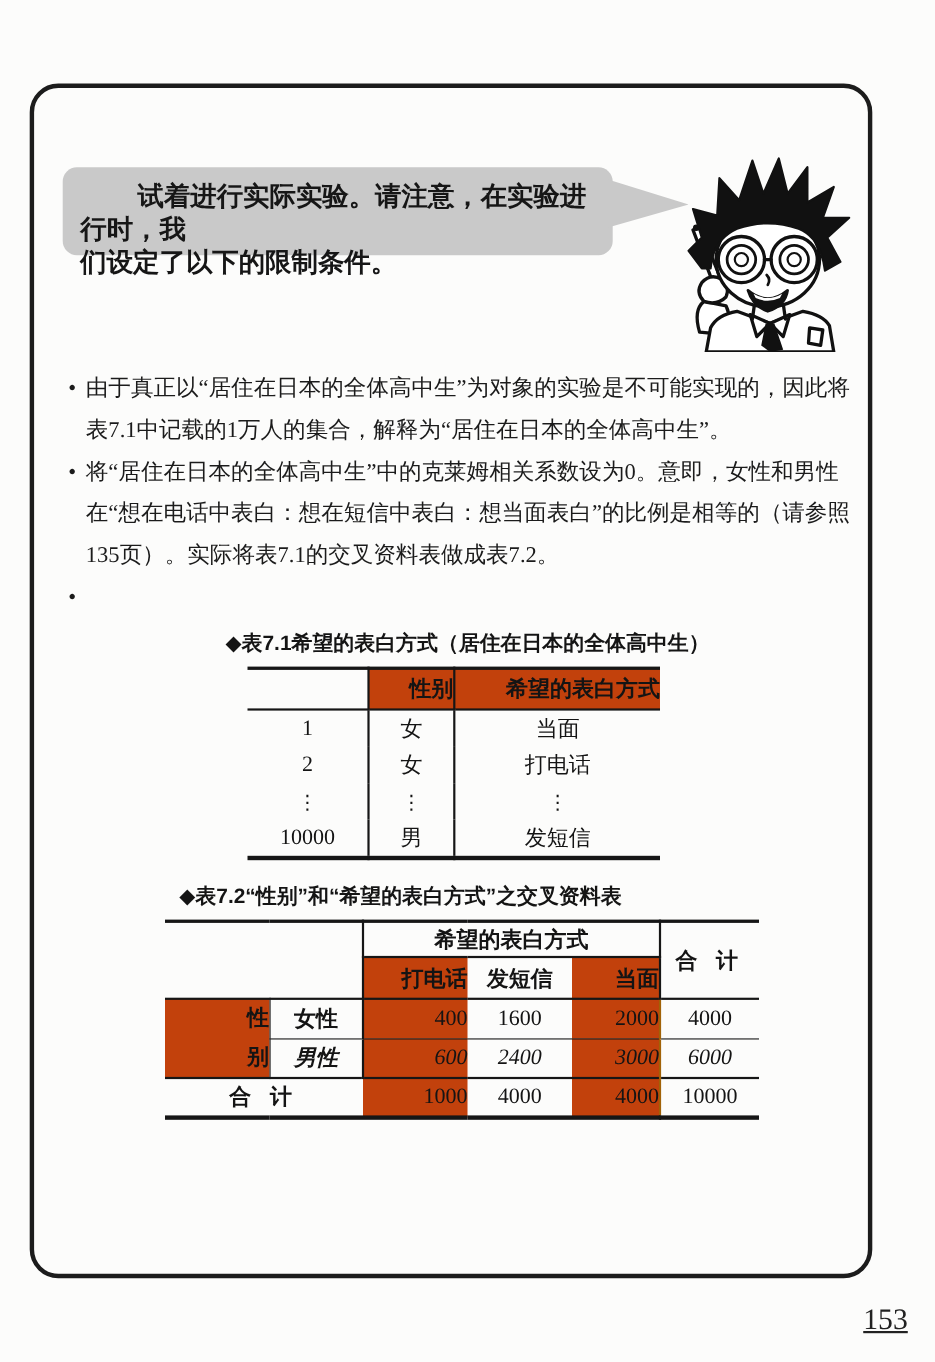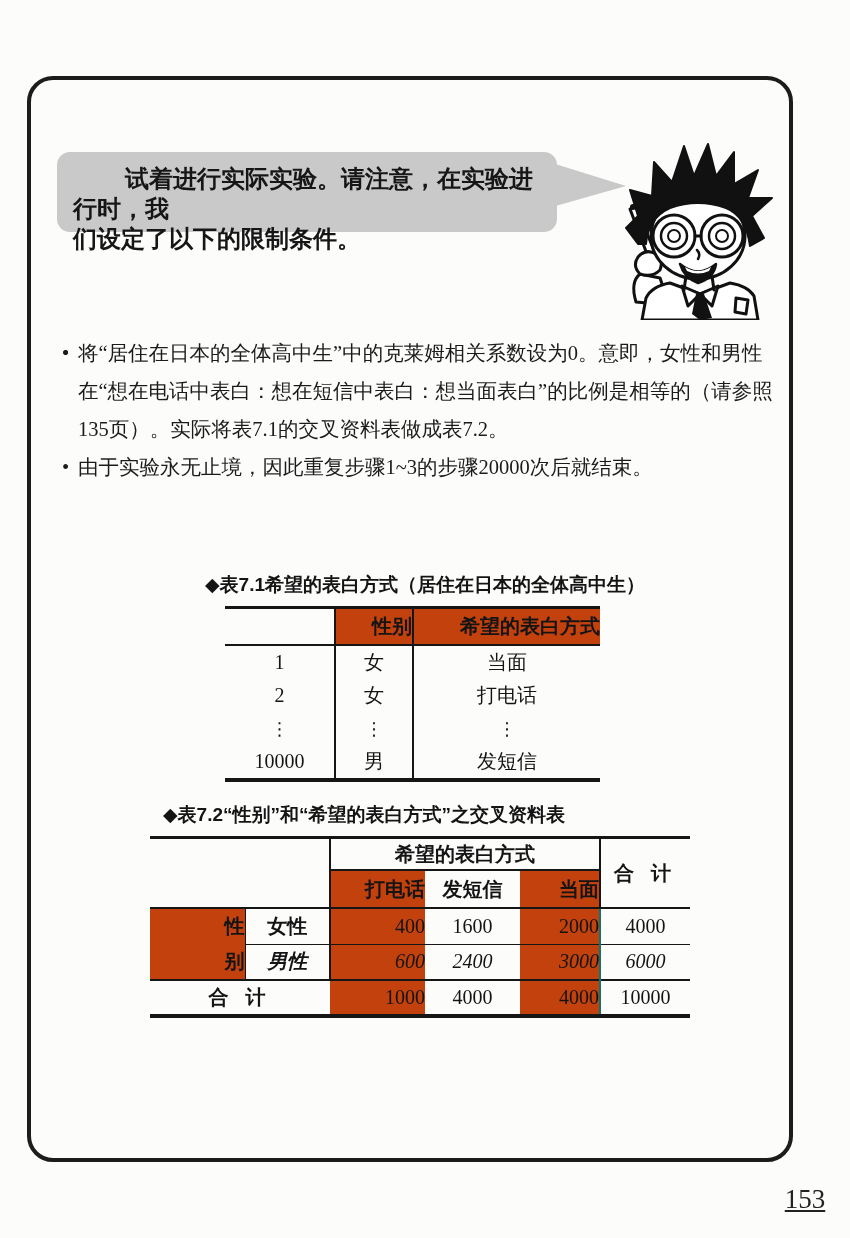--- a/index.html
+++ b/index.html
@@ -66,21 +66,21 @@
       border-top:3px solid #161616;border-bottom:4px solid #161616;}
   #t2 .corner{border-right:2px solid #161616;border-bottom:2px solid #161616;}
   #t2 .grp{height:30px;border-bottom:2px solid #161616;border-right:2px solid #161616;font-weight:bold;}
   #t2 .hdr2 td{height:36px;font-weight:bold;}
   #t2 .h-face{border-right:2px solid #161616;}
   #t2 .row-gender td{border-top:2px solid #161616;}
   #t2 .row-female td{height:34px;}
   #t2 .row-male td{height:34px;border-top:1.5px solid #161616;font-style:italic;}
   #t2 .gender-cell{border-right:1.5px solid #161616;font-weight:bold;}
   #t2 .rowhead{border-right:2px solid #161616;font-weight:bold;}
-  #t2 .col-face{border-right:2px solid #0f766e;}
+  #t2 .col-face{border-right:2px solid #a16207;}
   #t2 .row-total td{height:33px;border-top:2.5px solid #161616;}
   #t2 .total-label{font-weight:bold;letter-spacing:6px;}
   #t2 .total-col{font-weight:bold;letter-spacing:6px;}
   .vtext{display:inline-block;width:1.15em;word-break:break-all;line-height:1.75;}
   
   .page-num{
     position:absolute;left:770px;top:1184px;width:70px;text-align:center;
     font-size:27px;color:#222;text-decoration:underline;
   }
 </style>
@@ -131,28 +131,28 @@
 
   <path d="M89 114 q4 4 1 9" stroke-width="2.5"></path>
 
   <path d="M72 128 Q90 143 108 128 Q106 142 90 147 Q76 142 72 128 Z" fill="#111" stroke-width="2.5"></path>
   <path d="M77 131 Q90 139 103 131 L101 135 Q90 140 79 135 Z" fill="#fff" stroke="none"></path>
 </svg>
 
 <ul class="bullets">
   <li>
     <span class="bullet-dot">•</span>
+    <span>由于真正以“居住在日本的全体高中生”为对象的实验是不可能实现的，因此将表7.1中记载的1万人的集合，解释为“居住在日本的全体高中生”。</span>
   </li>
   <li>
     <span class="bullet-dot">•</span>
     <span>将“居住在日本的全体高中生”中的克莱姆相关系数设为0。意即，女性和男性在“想在电话中表白：想在短信中表白：想当面表白”的比例是相等的（请参照135页）。实际将表7.1的交叉资料表做成表7.2。</span>
   </li>
   <li>
     <span class="bullet-dot">•</span>
-    <span>由于实验永无止境，因此重复步骤1~3的步骤20000次后就结束。</span>
   </li>
 </ul>
 
 <div class="caption" id="cap1">
   <span class="cap-label">◆表7.1</span><span>希望的表白方式（居住在日本的全体高中生）</span>
 </div>
 
 <table id="t1">
   <colgroup>
       <col style="width:110px">

